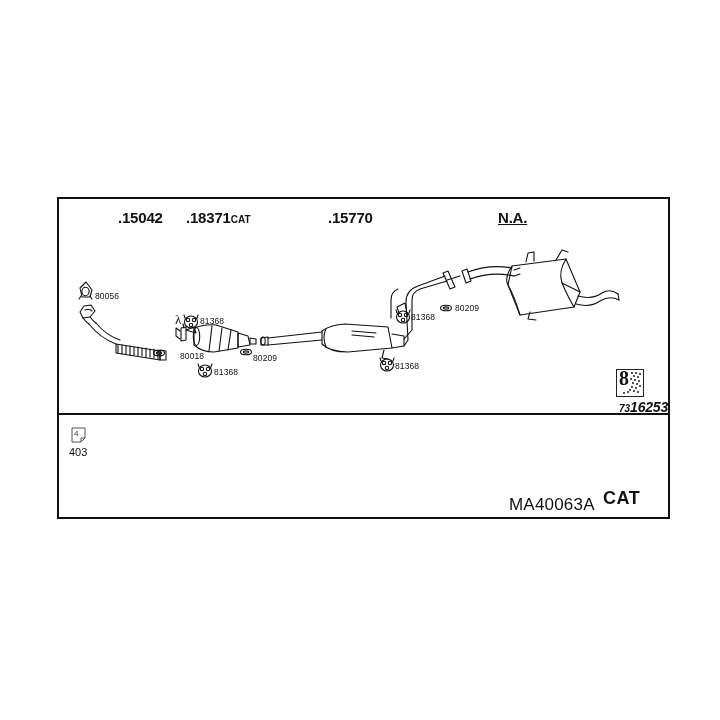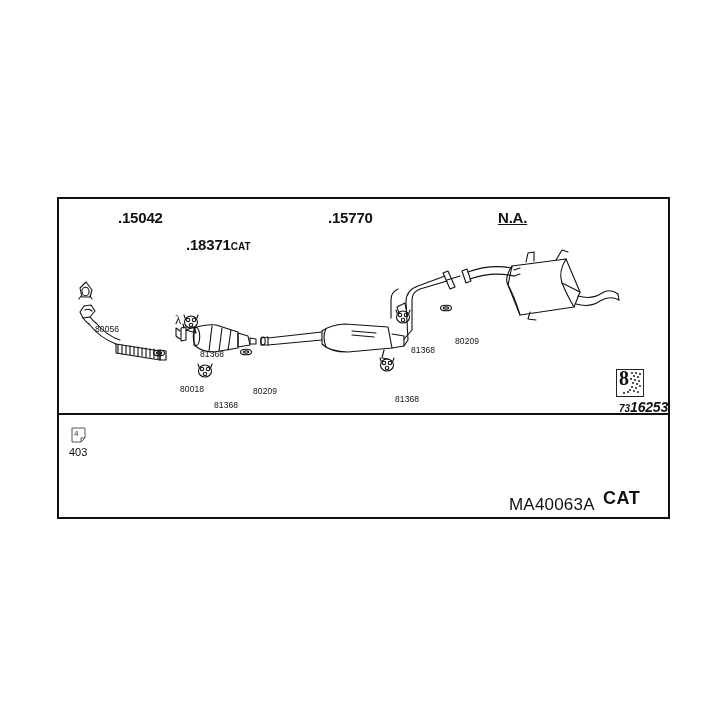--- a/index.html
+++ b/index.html
@@ -48,32 +48,31 @@
     color: #111;
     letter-spacing: -0.2px;
     white-space: nowrap;
   }
   .code .suffix {
     font-size: 10px;
     font-weight: bold;
     letter-spacing: 0;
   }
   #code-1 { left: 118px; }
-  #code-2 { left: 186px; margin-top: 27px; }
+  #code-2 { left: 186px; }
   #code-3 { left: 303px; margin-left: 25px; }
   #code-4 { left: 498px; text-decoration: underline; }
 
   
   .lbl {
     position: absolute;
     font-size: 8.5px;
     color: #111;
     white-space: nowrap;
     letter-spacing: 0.1px;
-    margin-top: 33px;
   }
 
   
   .matrix-box {
     position: absolute;
     left: 616px;
     top: 369px;
     width: 26px;
     height: 26px;
     border: 1px solid #222;

